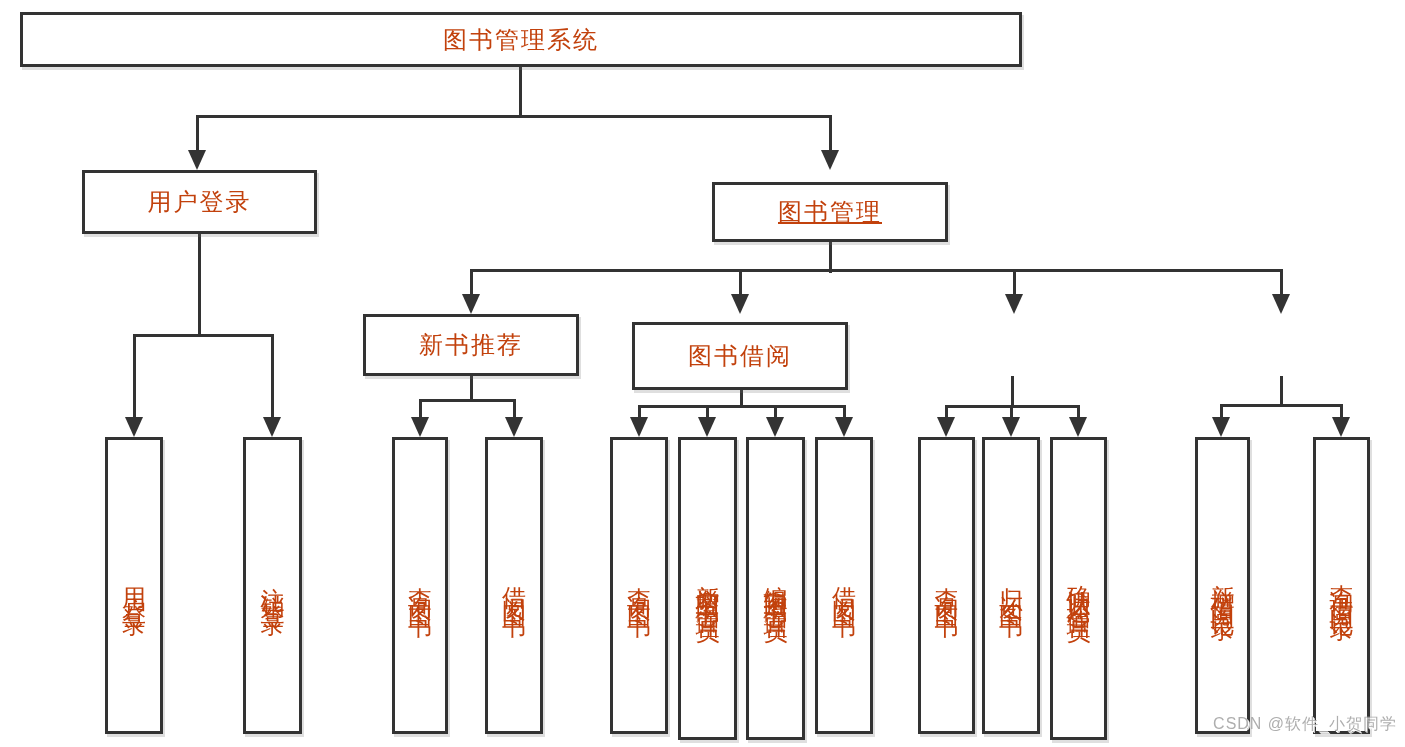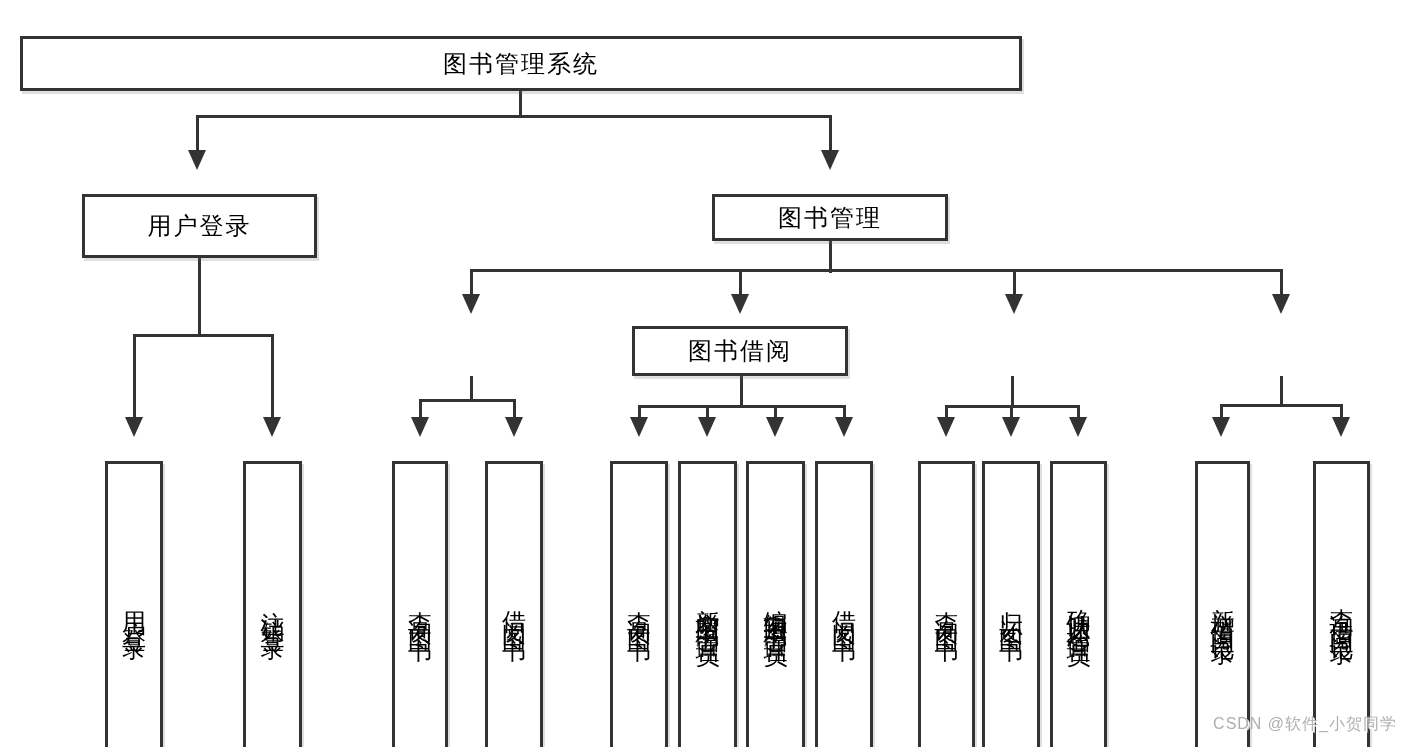--- a/index.html
+++ b/index.html
@@ -11,24 +11,23 @@
     position:relative;
     overflow:hidden;
   }
   .stage{position:absolute;left:0;top:0;width:1405px;height:747px;}
   .box{
     position:absolute;
     border:3px solid #333333;
     background:#ffffff;
     box-sizing:border-box;
     display:flex;align-items:center;justify-content:center;
-    font-size:24px;color:#000000;letter-spacing:2px;
+    font-size:24px;color:#c2410c;letter-spacing:2px;
     box-shadow:2px 3px 0 rgba(110,110,110,0.22);
     z-index:2;
-    margin-top:24px;
   }
   .leaf{
     writing-mode:vertical-rl;
     text-orientation:mixed;
     letter-spacing:9px;
     font-size:24px;
   }
   .leaf.ls6{letter-spacing:7px;}
   .leaf.ls9{letter-spacing:5px;}
   .vline{position:absolute;width:3px;background:#333333;z-index:1;}
@@ -55,25 +54,28 @@
 
 <div class="stage">
 
   <div class="box" style="left:20px;top:12px;width:1002px;height:55px;">
     <span>图书管理系统</span>
   </div>
 
   <div class="box" style="left:82px;top:170px;width:235px;height:64px;">
     <span>用户登录</span>
   </div>
-  <div class="box" style="left:712px;top:170px;width:236px;height:47px;">
+  <div class="box" style="left:712px;top:182px;width:236px;height:60px;text-decoration:underline;">
     <span>图书管理</span>
   </div>
 
-  <div class="box" style="left:632px;top:302px;width:216px;height:50px;">
+  <div class="box" style="left:363px;top:314px;width:216px;height:62px;">
+    <span>新书推荐</span>
+  </div>
+  <div class="box" style="left:632px;top:322px;width:216px;height:68px;">
     <span>图书借阅</span>
   </div>
 
   <div class="box leaf" style="left:105px;top:437px;width:58px;height:297px;">
     <span>用户登录</span>
   </div>
   <div class="box leaf" style="left:243px;top:437px;width:59px;height:297px;">
     <span>注销登录</span>
   </div>
 

